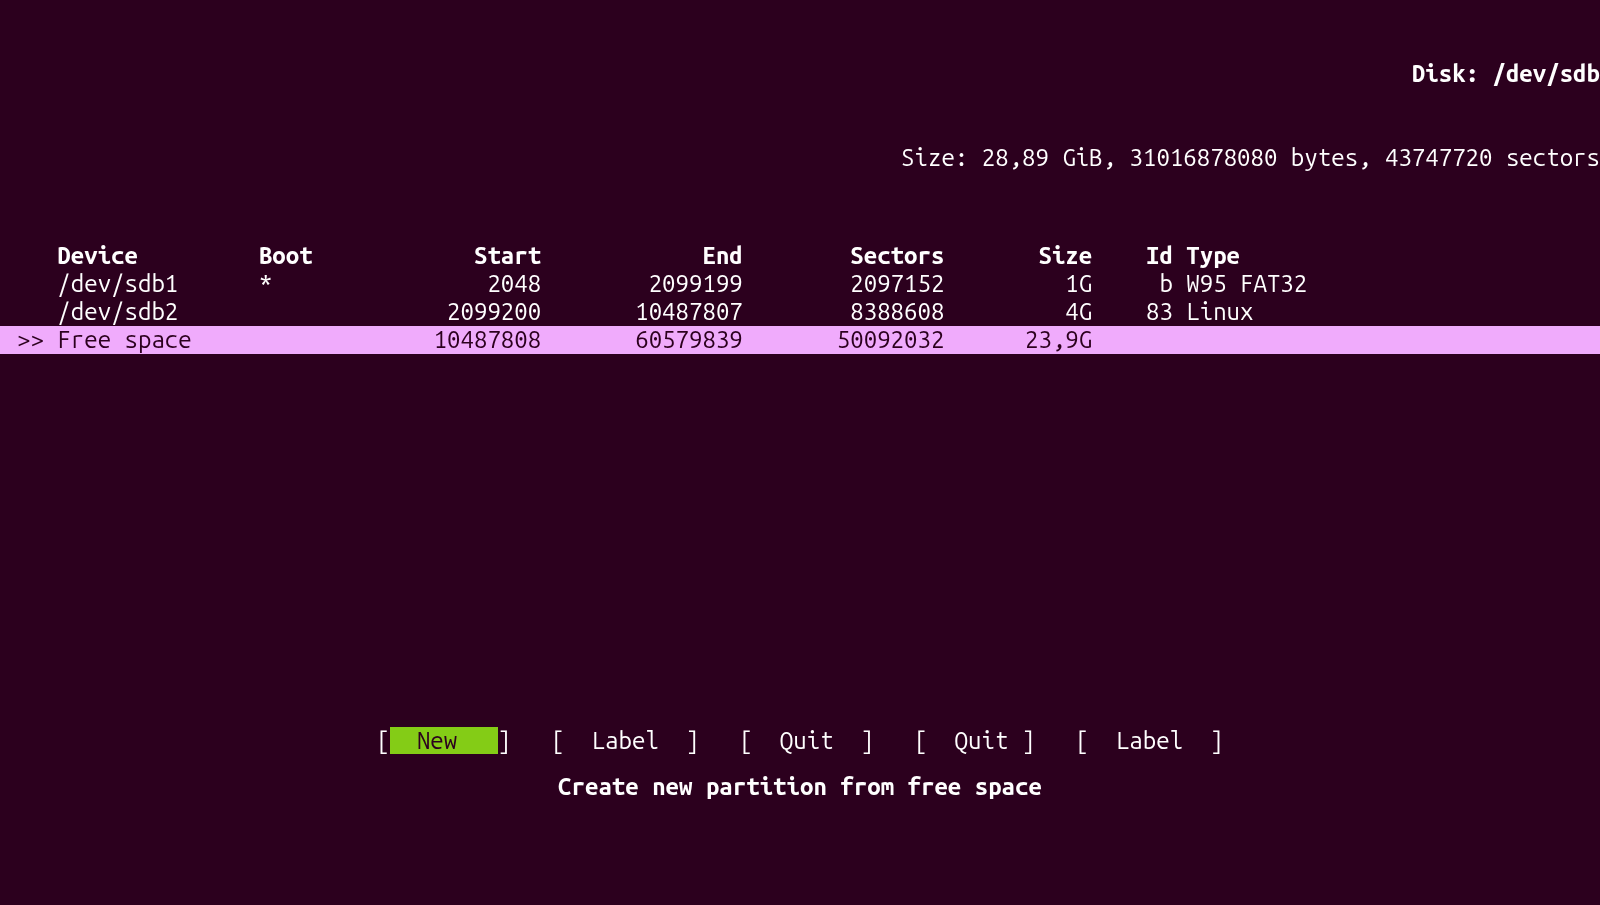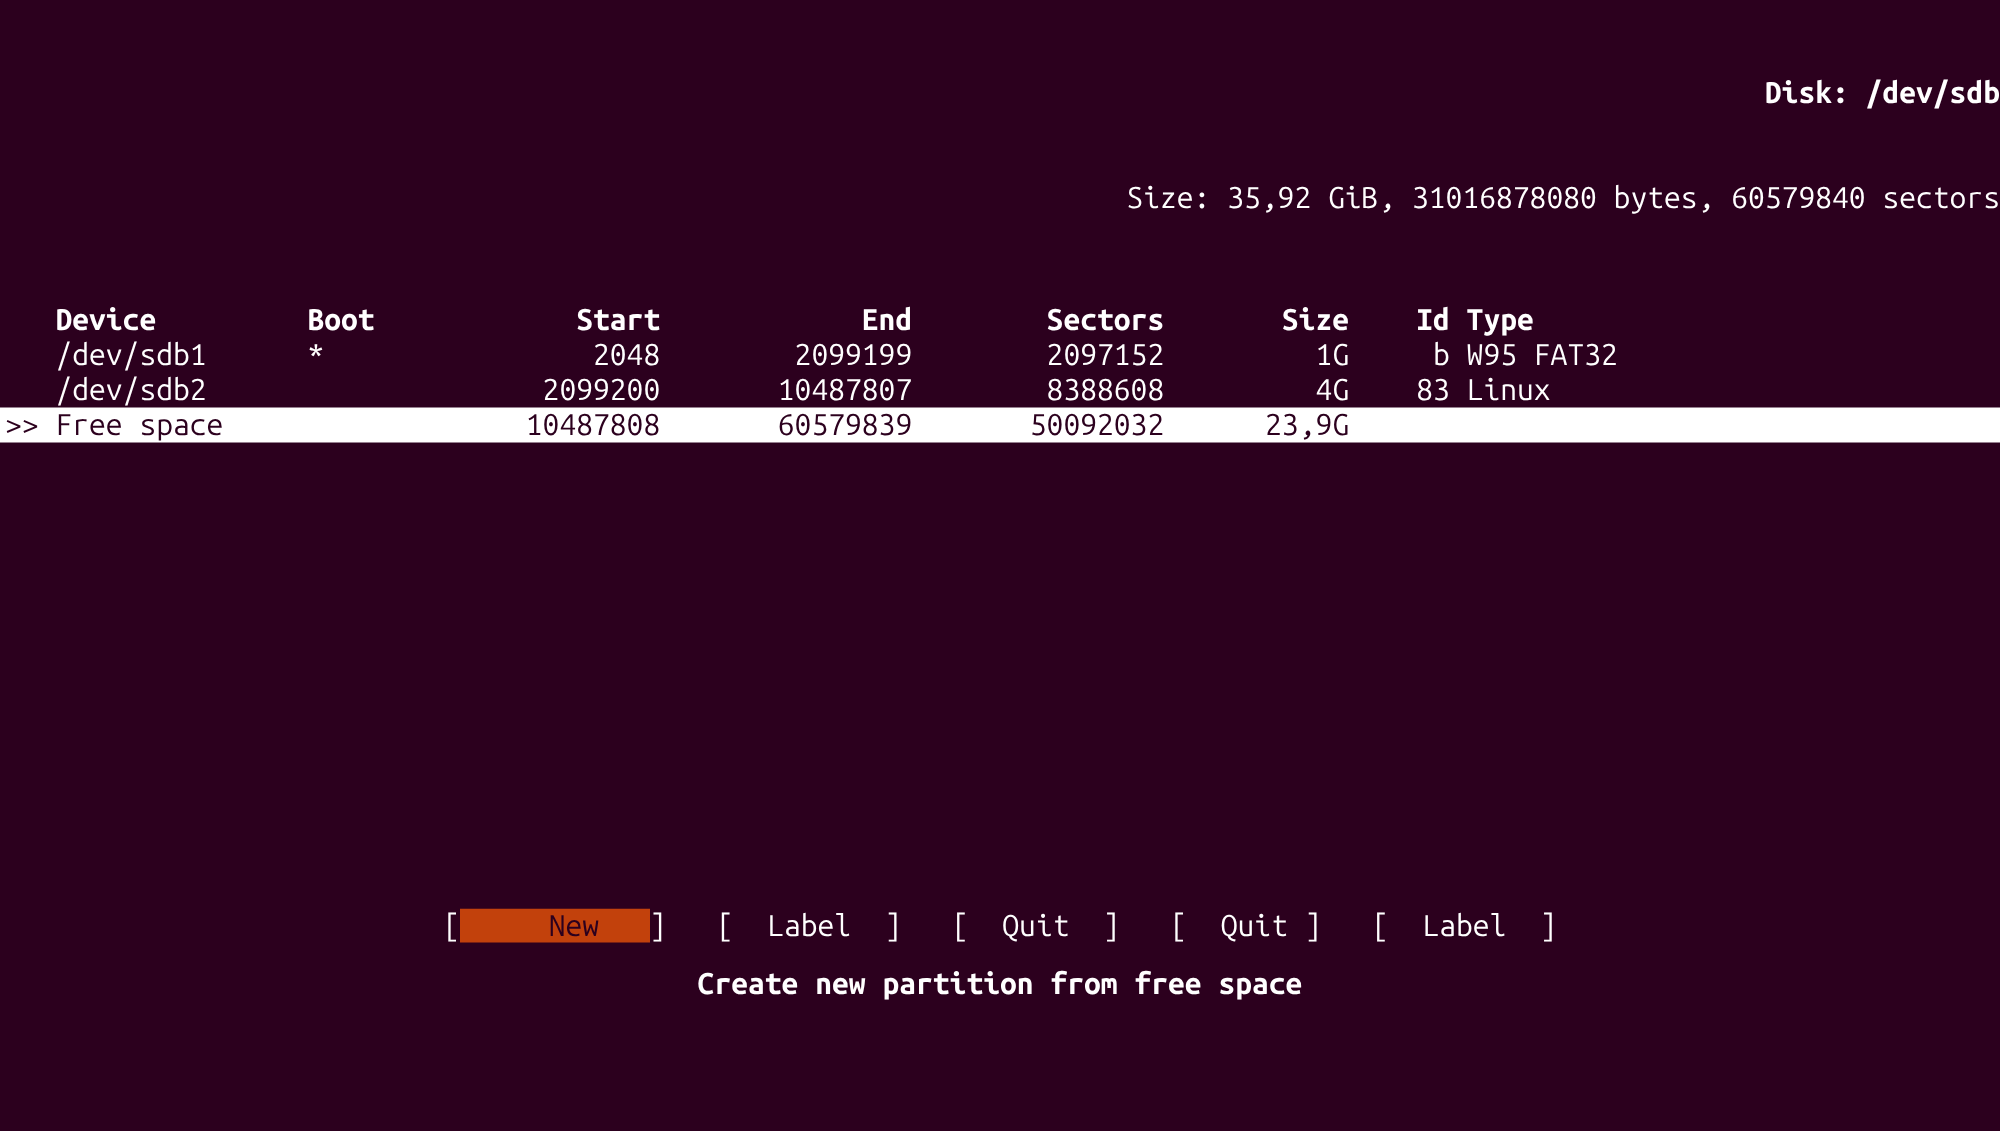--- a/index.html
+++ b/index.html
@@ -24,60 +24,59 @@
     padding-top: 4px;
     white-space: pre;
   }
   .bold { font-weight: bold; }
   .table {
     margin-top: 14px;
     white-space: pre;
   }
   .row {
     display: block;
-    padding-left: 4px;
+    padding-left: 17px;
     height: 28px;
   }
   .row.selected {
-    background: #ffffff;
+    background: #f0abfc;
     color: #2c001e;
   }
   .menu {
     position: absolute;
     left: 0;
     right: 0;
     bottom: 150px;
     text-align: center;
     white-space: pre;
   }
   .menu-item {
     display: inline;
   }
   .menu-selected {
-    background: #c2410c;
+    background: #84cc16;
     color: #2c001e;
-    padding-left: 44px;
   }
   .hint {
     position: absolute;
     left: 0;
     right: 0;
     bottom: 104px;
     text-align: center;
     font-weight: bold;
   }
 </style>
 </head>
 <body>
 
 <div class="screen">
 
   <div class="header">
     <div class="bold"><span>Disk: </span><span>/dev/sdb</span></div>
-    <div>Size: 35,92 GiB, 31016878080 bytes, 60579840 sectors</div>
+    <div>Size: 28,89 GiB, 31016878080 bytes, 43747720 sectors</div>
   </div>
 
   <div class="table" id="table"><div class="row bold">   Device         Boot            Start            End        Sectors       Size    Id Type                     </div><div class="row">   /dev/sdb1      *                2048        2099199        2097152         1G     b W95 FAT32                </div><div class="row">   /dev/sdb2                    2099200       10487807        8388608         4G    83 Linux                    </div><div class="row selected">&gt;&gt; Free space                  10487808       60579839       50092032      23,9G                                </div></div>
 
   <div class="menu" id="menu"><span class="menu-item">[<span class="menu-selected">  New   </span>]</span>   <span class="menu-item">[  Label  ]</span>   <span class="menu-item">[  Quit  ]</span>   <span class="menu-item">[  Quit ]</span>   <span class="menu-item">[  Label  ]</span></div>
 
   <div class="hint bold">Create new partition from free space</div>
 
 </div>
 

